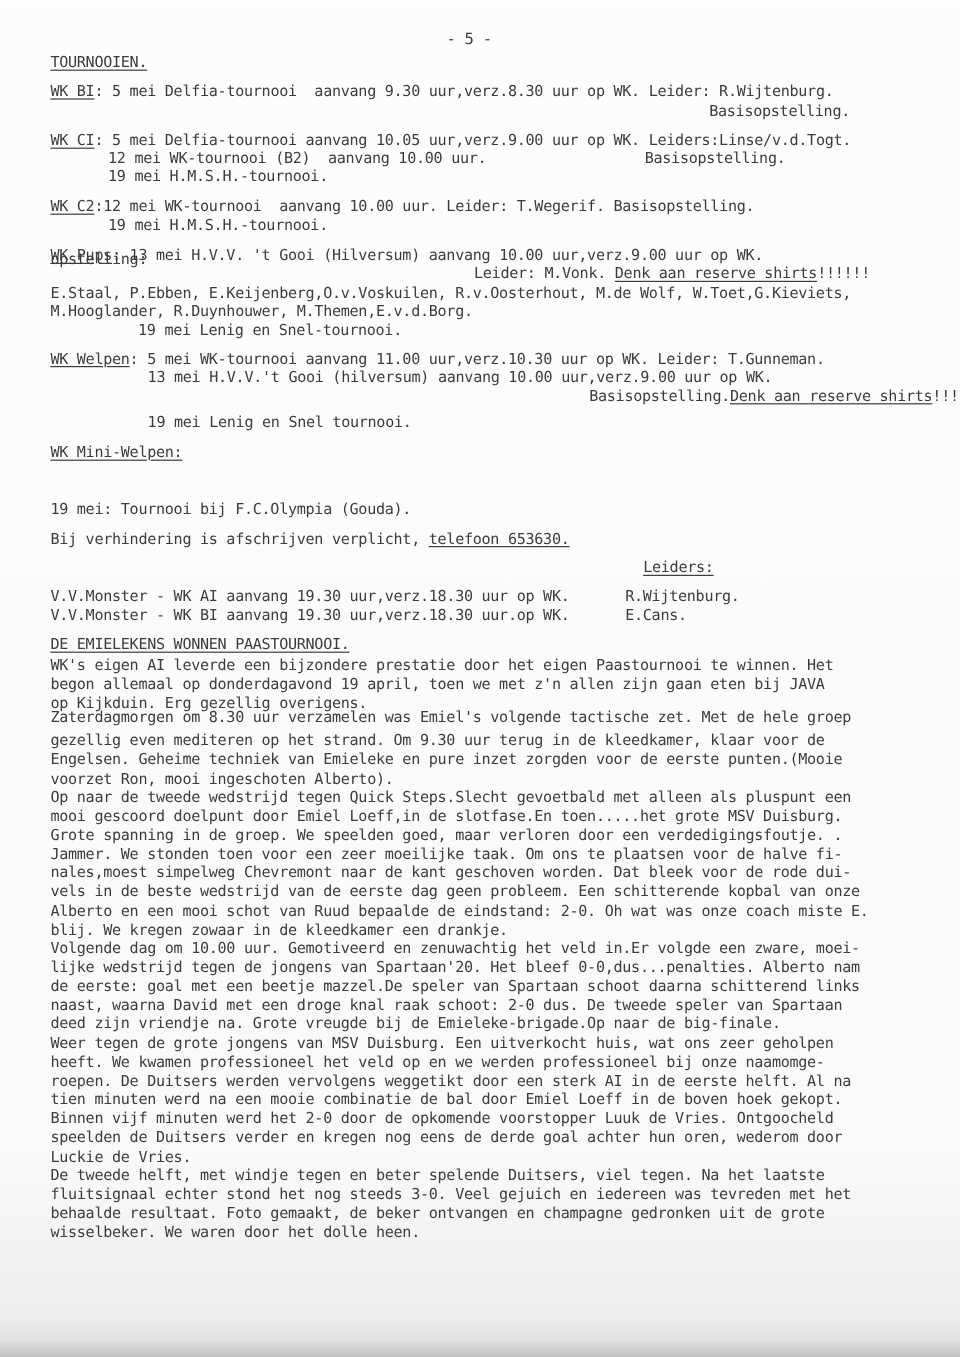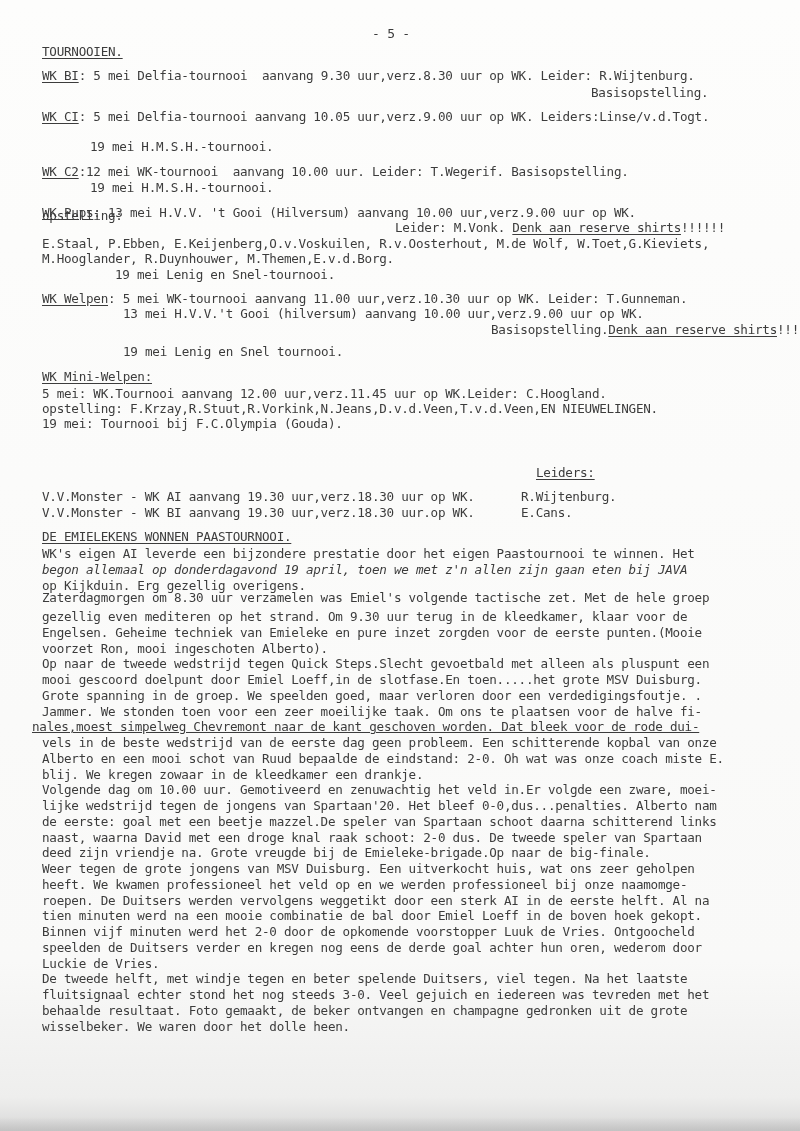--- a/index.html
+++ b/index.html
@@ -34,63 +34,63 @@
 <div class="page">
 
   <div class="ln pg">- 5 -</div>
 
   <div class="ln u" style="left:42px; top:44px;">TOURNOOIEN.</div>
 
   <div class="ln" style="left:42px; top:68px;"><span class="u">WK BI</span><span>: 5 mei Delfia-tournooi  aanvang 9.30 uur,verz.8.30 uur op WK. Leider: R.Wijtenburg.</span></div>
   <div class="ln" style="left:591px; top:85px;">Basisopstelling.</div>
 
   <div class="ln" style="left:42px; top:109px;"><span class="u">WK CI</span><span>: 5 mei Delfia-tournooi aanvang 10.05 uur,verz.9.00 uur op WK. Leiders:Linse/v.d.Togt.</span></div>
+  <div class="ln" style="left:90px; top:124px;">12 mei WK-tournooi (B2)  aanvang 10.00 uur.                  Basisopstelling.</div>
   <div class="ln" style="left:90px; top:139px;">19 mei H.M.S.H.-tournooi.</div>
 
   <div class="ln" style="left:42px; top:164px;"><span class="u">WK C2</span><span>:12 mei WK-tournooi  aanvang 10.00 uur. Leider: T.Wegerif. Basisopstelling.</span></div>
   <div class="ln" style="left:90px; top:180px;">19 mei H.M.S.H.-tournooi.</div>
 
   <div class="ln" style="left:42px; top:205px;"><span class="u">WK Pups</span><span>: 13 mei H.V.V. 't Gooi (Hilversum) aanvang 10.00 uur,verz.9.00 uur op WK.</span></div>
   <div class="ln" style="left:42px; top:208px;">opstelling:</div>
   <div class="ln" style="left:42px; top:236px;">E.Staal, P.Ebben, E.Keijenberg,O.v.Voskuilen, R.v.Oosterhout, M.de Wolf, W.Toet,G.Kieviets,</div>
   <div class="ln" style="left:395px; top:220px;"><span>Leider: M.Vonk. </span><span class="u">Denk aan reserve shirts</span><span>!!!!!!</span></div>
   <div class="ln" style="left:42px; top:251px;">M.Hooglander, R.Duynhouwer, M.Themen,E.v.d.Borg.</div>
   <div class="ln" style="left:115px; top:267px;">19 mei Lenig en Snel-tournooi.</div>
 
   <div class="ln" style="left:42px; top:291px;"><span class="u">WK Welpen</span><span>: 5 mei WK-tournooi aanvang 11.00 uur,verz.10.30 uur op WK. Leider: T.Gunneman.</span></div>
   <div class="ln" style="left:123px; top:306px;">13 mei H.V.V.'t Gooi (hilversum) aanvang 10.00 uur,verz.9.00 uur op WK.</div>
   <div class="ln" style="left:491px; top:322px;"><span>Basisopstelling.</span><span class="u">Denk aan reserve shirts</span><span>!!!</span></div>
   <div class="ln" style="left:123px; top:344px;">19 mei Lenig en Snel tournooi.</div>
 
   <div class="ln u" style="left:42px; top:369px;">WK Mini-Welpen:</div>
-  <div class="ln" style="left:42px; top:386px;">5 mei: WK.Tournooi aanvang 12.00 uur,verz.11.45 uur op WK.Leider: C.Hoogland.</div>
-  <div class="ln" style="left:42px; top:401px;">opstelling: F.Krzay,R.Stuut,R.Vorkink,N.Jeans,D.v.d.Veen,T.v.d.Veen,EN NIEUWELINGEN.</div>
   <div class="ln" style="left:42px; top:416px;">19 mei: Tournooi bij F.C.Olympia (Gouda).</div>
 
+  <div class="ln" style="left:42px; top:441px;"><span>Bij verhindering is afschrijven verplicht, </span><span class="u">telefoon 653630.</span></div>
 
   <div class="ln u" style="left:536px; top:465px;">Leiders:</div>
   <div class="ln" style="left:42px; top:489px;">V.V.Monster - WK AI aanvang 19.30 uur,verz.18.30 uur op WK.</div>
   <div class="ln" style="left:521px; top:489px;">R.Wijtenburg.</div>
   <div class="ln" style="left:42px; top:505px;">V.V.Monster - WK BI aanvang 19.30 uur,verz.18.30 uur.op WK.</div>
   <div class="ln" style="left:521px; top:505px;">E.Cans.</div>
 
   <div class="ln u" style="left:42px; top:529px;">DE EMIELEKENS WONNEN PAASTOURNOOI.</div>
   <div id="article-body">
       <div class="ln" style="left: 42px; top: 546px; text-align: right;">WK's eigen AI leverde een bijzondere prestatie door het eigen Paastournooi te winnen. Het</div>
-      <div class="ln" style="left: 42px; top: 561.75px; font-style: italic;">begon allemaal op donderdagavond 19 april, toen we met z'n allen zijn gaan eten bij JAVA</div>
+      <div class="ln" style="left: 42px; top: 561.75px;">begon allemaal op donderdagavond 19 april, toen we met z'n allen zijn gaan eten bij JAVA</div>
       <div class="ln" style="left: 42px; top: 577.5px;">op Kijkduin. Erg gezellig overigens.</div>
       <div class="ln" style="left: 42px; top: 590px; text-align: right;">Zaterdagmorgen om 8.30 uur verzamelen was Emiel's volgende tactische zet. Met de hele groep</div>
       <div class="ln" style="left: 42px; top: 609px;">gezellig even mediteren op het strand. Om 9.30 uur terug in de kleedkamer, klaar voor de</div>
       <div class="ln" style="left: 42px; top: 624.75px;">Engelsen. Geheime techniek van Emieleke en pure inzet zorgden voor de eerste punten.(Mooie</div>
       <div class="ln" style="left: 42px; top: 640.5px;">voorzet Ron, mooi ingeschoten Alberto).</div>
       <div class="ln" style="left: 42px; top: 656.25px;">Op naar de tweede wedstrijd tegen Quick Steps.Slecht gevoetbald met alleen als pluspunt een</div>
       <div class="ln" style="left: 42px; top: 672px;">mooi gescoord doelpunt door Emiel Loeff,in de slotfase.En toen.....het grote MSV Duisburg.</div>
       <div class="ln" style="left: 42px; top: 687.75px; text-align: right;">Grote spanning in de groep. We speelden goed, maar verloren door een verdedigingsfoutje. .</div>
       <div class="ln" style="left: 42px; top: 703.5px;">Jammer. We stonden toen voor een zeer moeilijke taak. Om ons te plaatsen voor de halve fi-</div>
-      <div class="ln" style="left: 32px; top: 719.25px; text-decoration: underline;">nales,moest simpelweg Chevremont naar de kant geschoven worden. Dat bleek voor de rode dui-</div>
+      <div class="ln" style="left: 42px; top: 719.25px;">nales,moest simpelweg Chevremont naar de kant geschoven worden. Dat bleek voor de rode dui-</div>
       <div class="ln" style="left: 42px; top: 735px;">vels in de beste wedstrijd van de eerste dag geen probleem. Een schitterende kopbal van onze</div>
       <div class="ln" style="left: 42px; top: 750.75px;">Alberto en een mooi schot van Ruud bepaalde de eindstand: 2-0. Oh wat was onze coach miste E.</div>
       <div class="ln" style="left: 42px; top: 766.5px;">blij. We kregen zowaar in de kleedkamer een drankje.</div>
       <div class="ln" style="left: 42px; top: 782.25px;">Volgende dag om 10.00 uur. Gemotiveerd en zenuwachtig het veld in.Er volgde een zware, moei-</div>
       <div class="ln" style="left: 42px; top: 798px;">lijke wedstrijd tegen de jongens van Spartaan'20. Het bleef 0-0,dus...penalties. Alberto nam</div>
       <div class="ln" style="left: 42px; top: 813.75px;">de eerste: goal met een beetje mazzel.De speler van Spartaan schoot daarna schitterend links</div>
       <div class="ln" style="left: 42px; top: 829.5px;">naast, waarna David met een droge knal raak schoot: 2-0 dus. De tweede speler van Spartaan</div>
       <div class="ln" style="left: 42px; top: 845.25px;">deed zijn vriendje na. Grote vreugde bij de Emieleke-brigade.Op naar de big-finale.</div>
       <div class="ln" style="left: 42px; top: 861px;">Weer tegen de grote jongens van MSV Duisburg. Een uitverkocht huis, wat ons zeer geholpen</div>
       <div class="ln" style="left: 42px; top: 876.75px;">heeft. We kwamen professioneel het veld op en we werden professioneel bij onze naamomge-</div>

